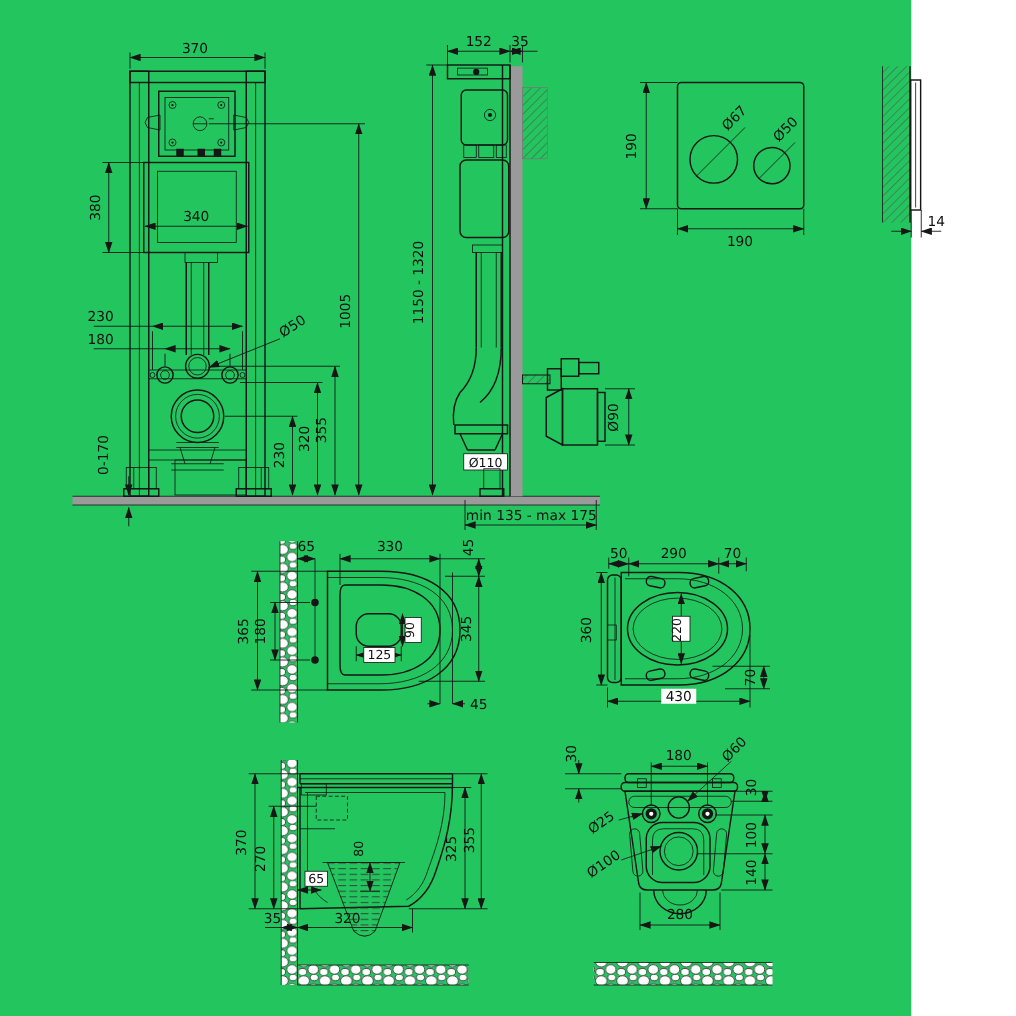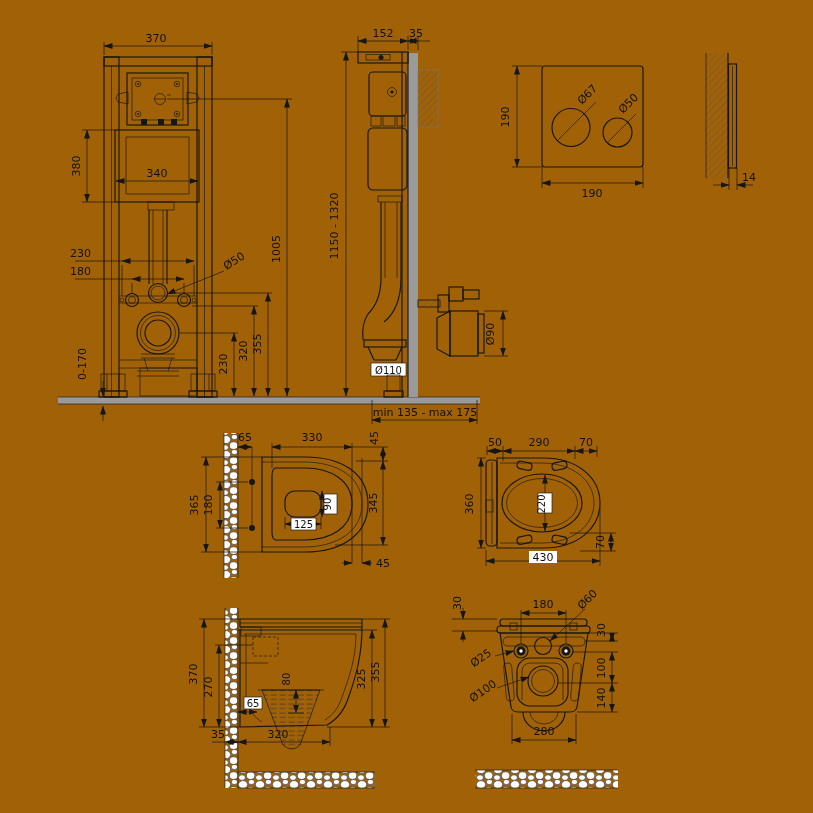--- a/index.html
+++ b/index.html
@@ -1,16 +1,16 @@
 <!DOCTYPE html>
 <html><head>
 <meta charset="utf-8">
 <style>
   html,body{margin:0;padding:0;background:#fff;}
-  .stage{width:813px;height:813px;position:relative;background:#a16207;text-align:center;}
+  .stage{width:729px;height:813px;position:relative;background:#22c55e;text-align:center;}
   svg{display:block;}
   .s{stroke:#161616;fill:none;stroke-width:1.15;}
   .t{stroke:#161616;fill:none;stroke-width:0.65;}
   .d{stroke:#161616;fill:none;stroke-width:0.7;}
   .dash{stroke-dasharray:3 2;}
   .fillk{fill:#161616;stroke:none;}
   .wallgray{fill:#9a9a9a;stroke:none;}
   .whitebox{fill:#fff;stroke:#161616;stroke-width:0.65;}
   .whitepad{fill:#fff;stroke:none;}
   text{font-family:"DejaVu Sans","Liberation Sans",sans-serif;font-size:11px;fill:#111;}

